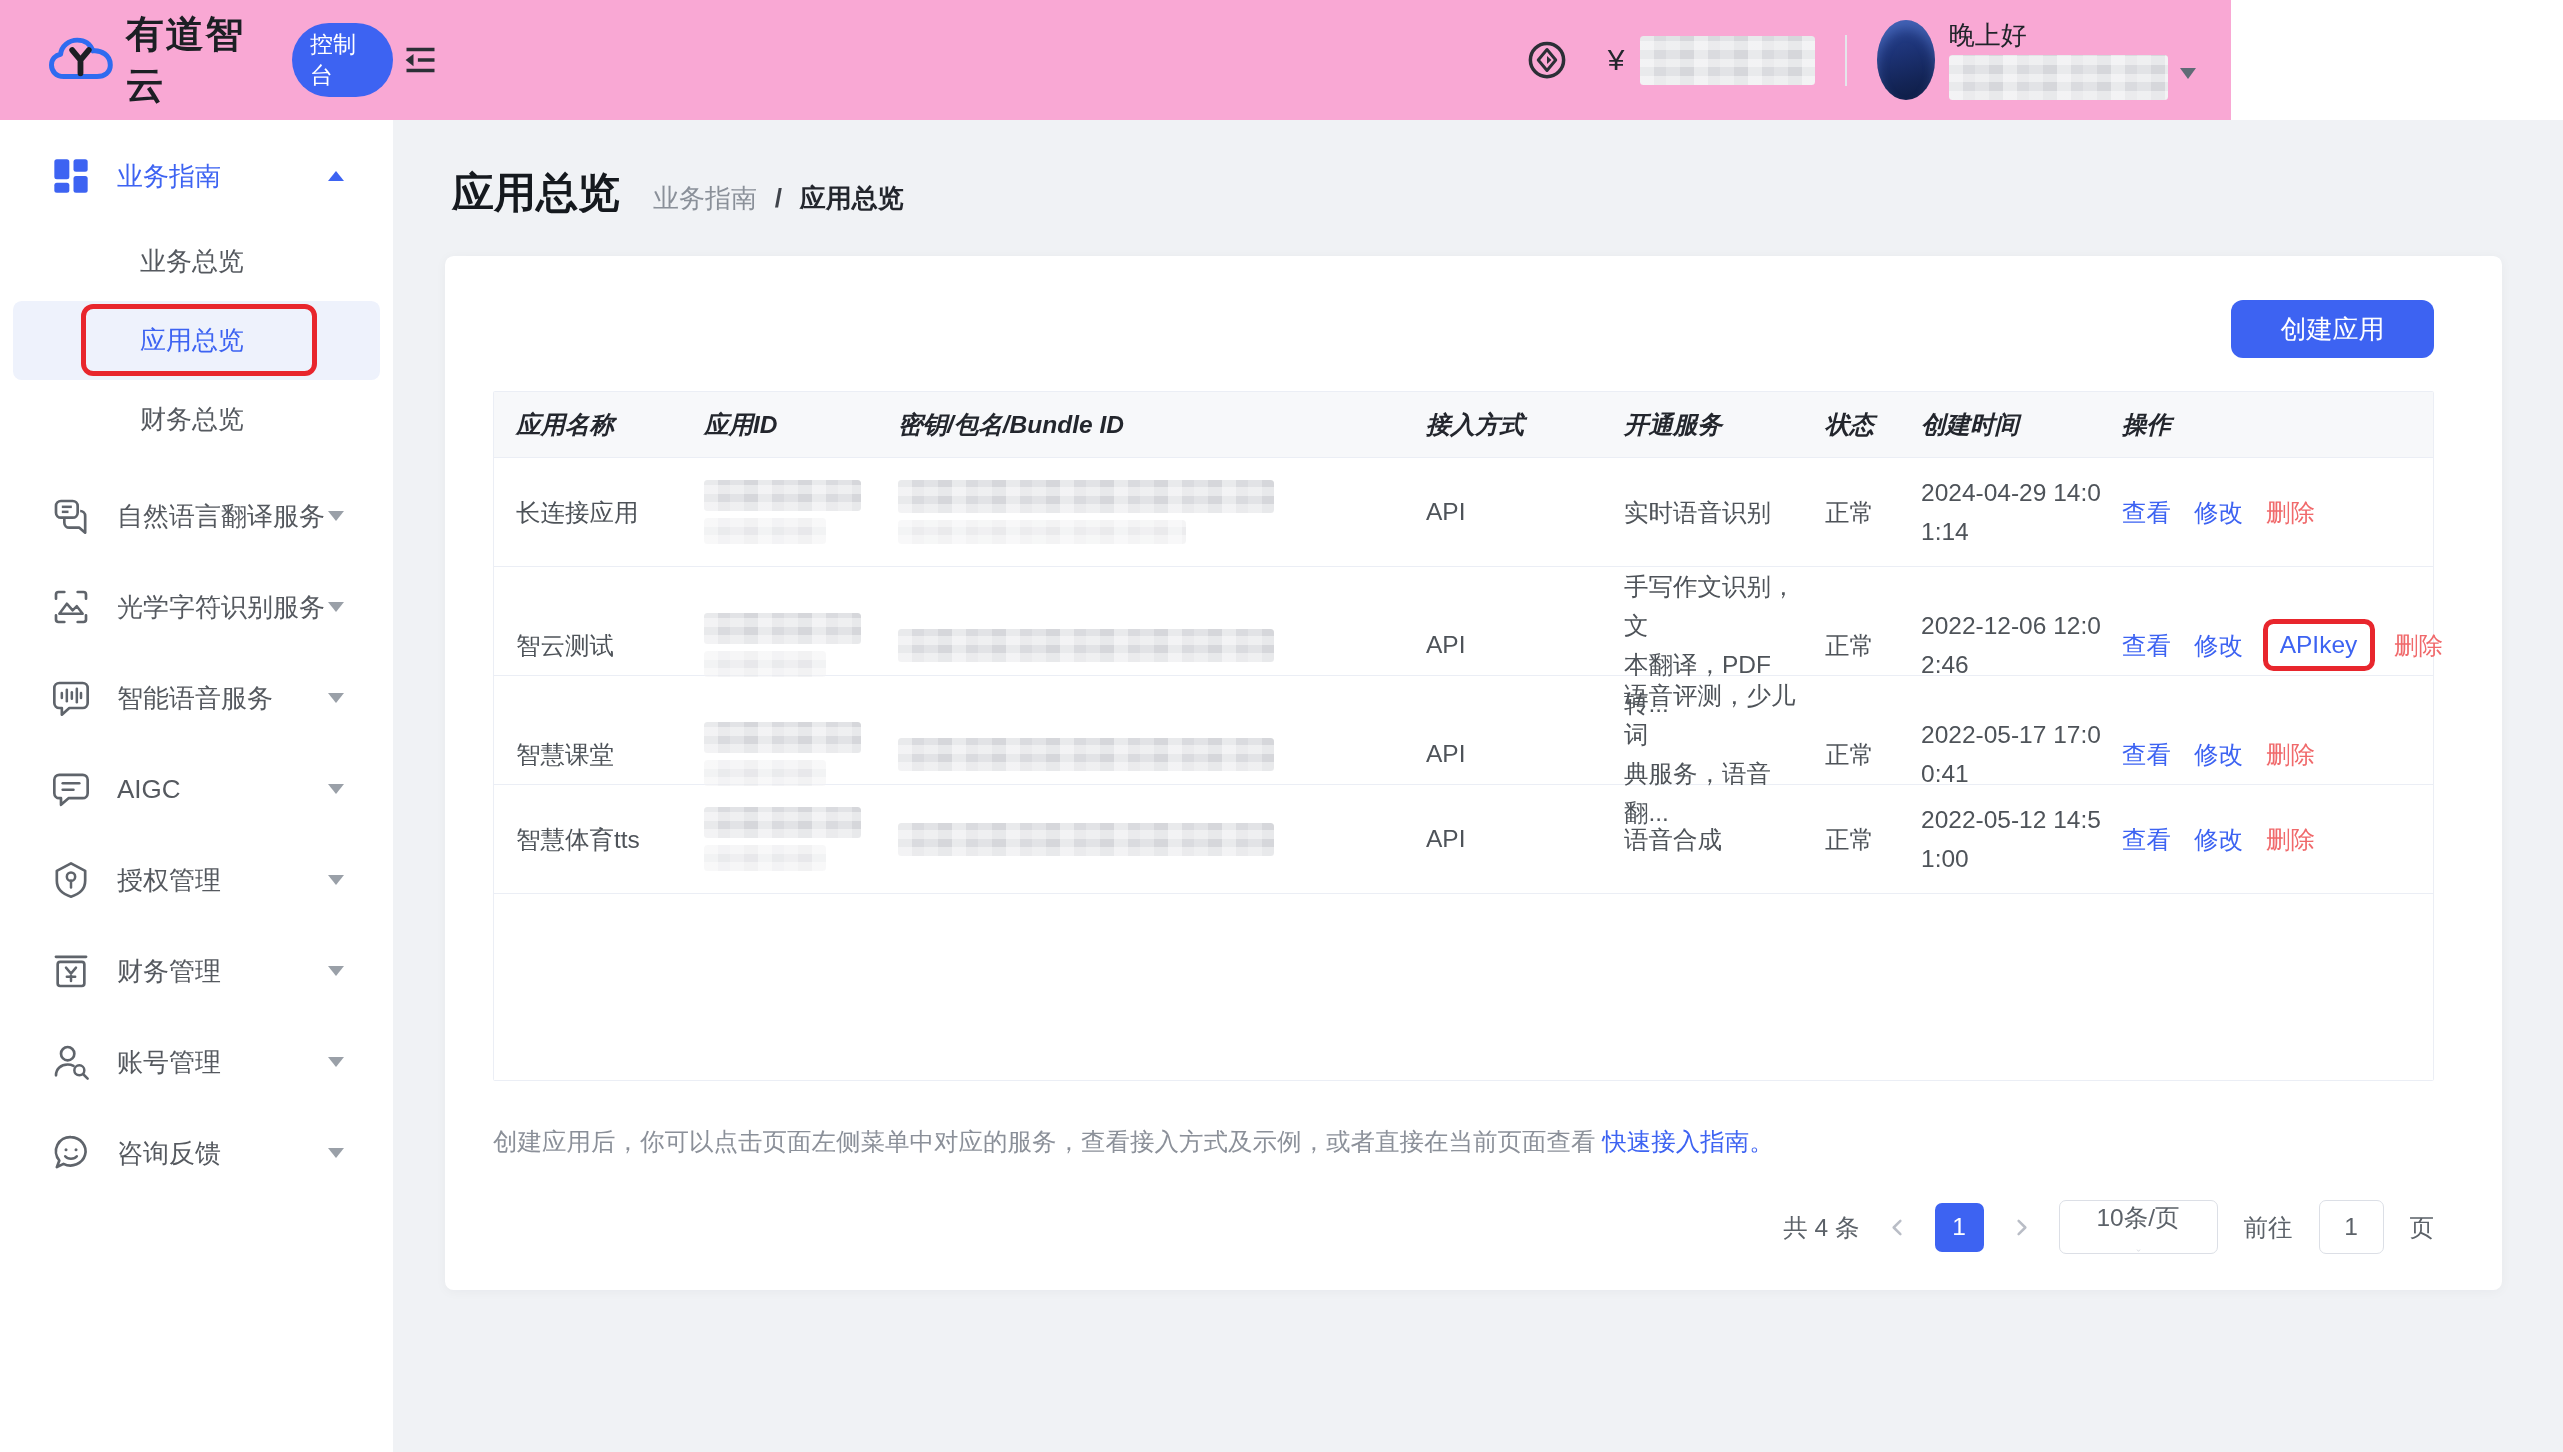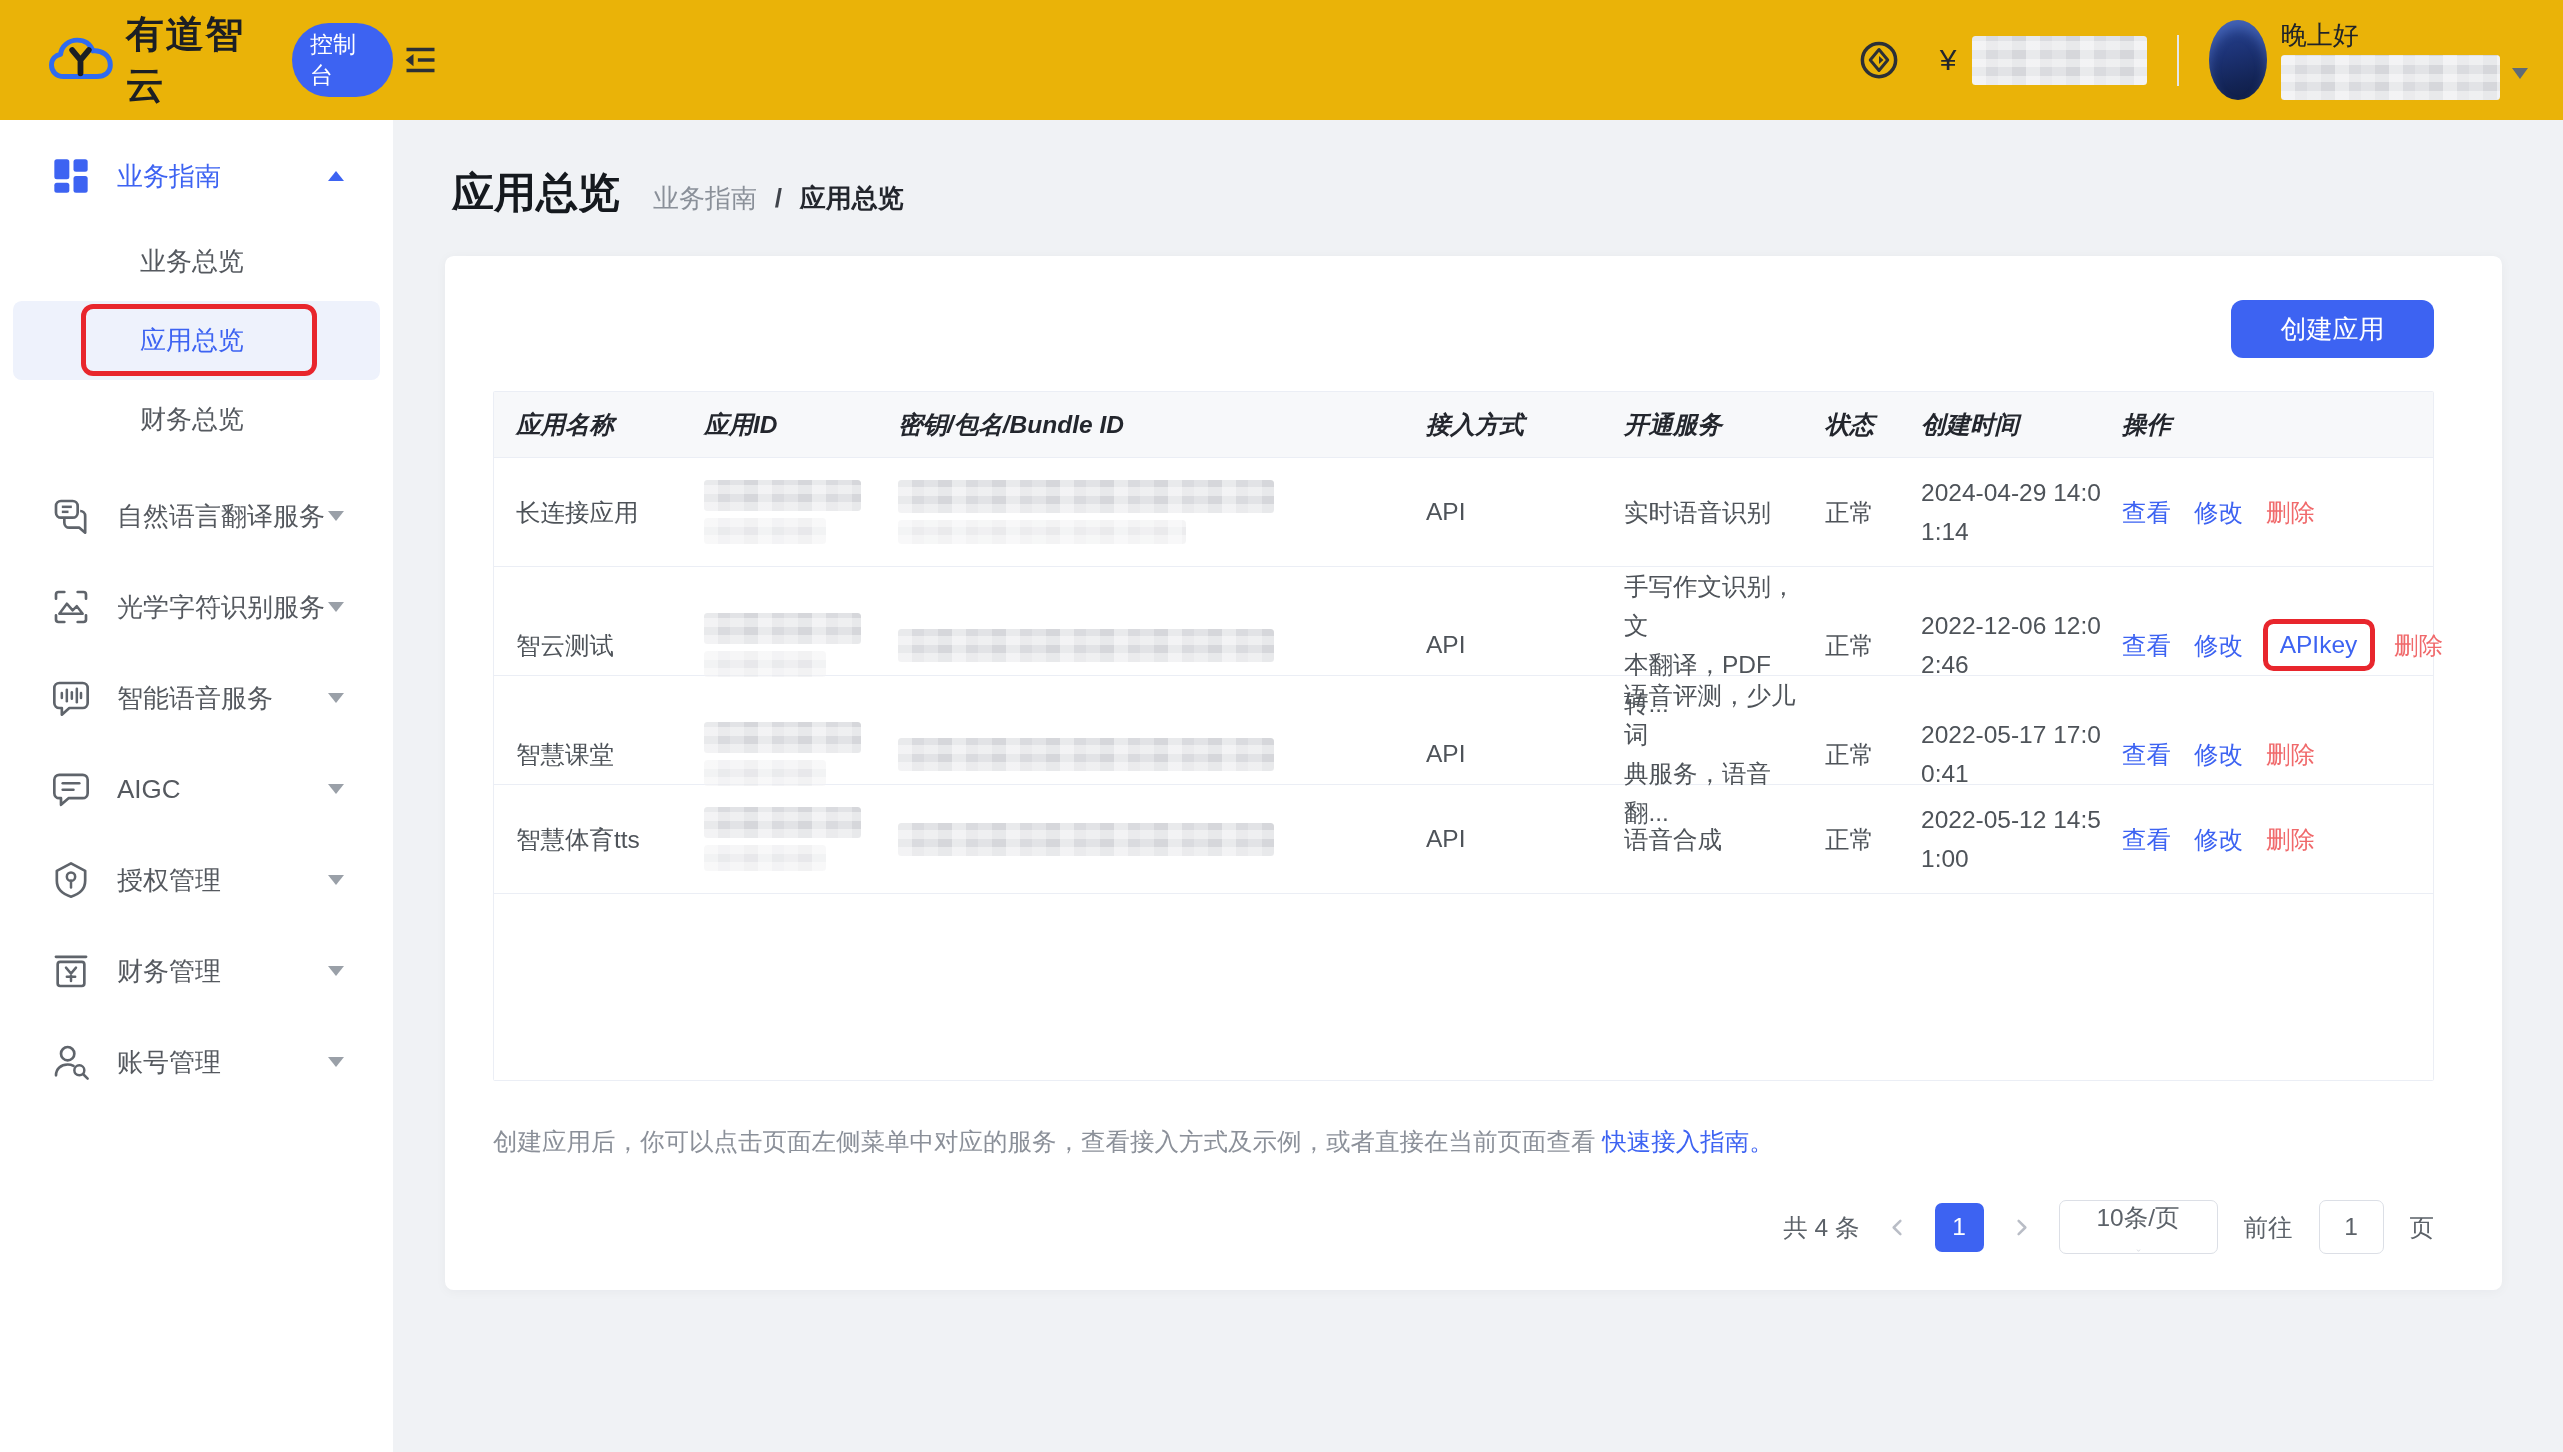--- a/index.html
+++ b/index.html
@@ -2,21 +2,21 @@
 <html style="font-size:14px"><head>
 <meta charset="utf-8">
 <style>
   * { margin:0; padding:0; box-sizing:border-box; }
   html,body { width:2563px; height:1453px; }
   body {
     font-family:"Liberation Sans","DejaVu Sans",sans-serif;
     background:#ffffff; color:#23262d; position:relative; overflow:hidden;
   }
   
-  .topbar { position:absolute; top:0; left:0; width:2563px; height:120px; background:#eab308; display:flex; align-items:center; z-index:5; }
+  .topbar { position:absolute; top:0; left:0; width:2231px; height:120px; background:#f9a8d4; display:flex; align-items:center; z-index:5; }
   .logo-wrap { width:393px; display:flex; align-items:center; padding-left:49px; }
   .logo-cloud { width:68px; height:52px; }
   .logo-text { font-size:38px; font-weight:bold; color:#1c1f24; margin-left:12.2px; letter-spacing:1.7px; }
   .logo-badge { margin-left:15.7px; background:#3D63F2; color:#fff; font-size:23px; padding:6.1px 17.5px; border-radius:873px; }
   .collapse-btn { margin-left:8.7px; width:38px; height:35px; display:flex; align-items:center; justify-content:center; cursor:pointer; }
   .topbar-right { margin-left:auto; display:flex; align-items:center; padding-right:35px; }
   .compass { width:42px; height:42px; }
   .currency { font-size:30px; color:#23262d; margin-left:40px; margin-right:15.7px; }
   .redact { border-radius:3.5px;
     background:
@@ -218,20 +218,30 @@
     <svg class="g-icon" viewBox="0 0 48 48">
       <circle cx="20" cy="14" r="8" fill="none" stroke="currentColor" stroke-width="3.2"></circle>
       <path d="M6 40 c0 -8 6 -13 14 -13 c3 0 5 .6 7 1.6" fill="none" stroke="currentColor" stroke-width="3.2" stroke-linecap="round"></path>
       <circle cx="34" cy="34" r="6" fill="none" stroke="currentColor" stroke-width="3"></circle>
       <line x1="39" y1="39" x2="44" y2="44" stroke="currentColor" stroke-width="3" stroke-linecap="round"></line>
     </svg>
     <span class="g-label">账号管理</span>
     <span class="caret down"></span>
   </div>
 
+  <div class="side-group">
+    <svg class="g-icon" viewBox="0 0 48 48">
+      <path d="M24 5 a18 17 0 1 1 -9 32 l-8 4 3 -8 a17 17 0 0 1 14 -28 Z" fill="none" stroke="currentColor" stroke-width="3.2" stroke-linejoin="round"></path>
+      <circle cx="18" cy="20" r="1.8" fill="currentColor"></circle>
+      <circle cx="30" cy="20" r="1.8" fill="currentColor"></circle>
+      <path d="M17 28 c3 4 11 4 14 0" fill="none" stroke="currentColor" stroke-width="3" stroke-linecap="round"></path>
+    </svg>
+    <span class="g-label">咨询反馈</span>
+    <span class="caret down"></span>
+  </div>
 
 </div>
 
 <div class="main">
 
   <div class="page-head">
     <span class="page-title">应用总览</span>
     <span class="breadcrumb">
       <span class="bc-parent">业务指南</span>
       <span class="bc-sep">/</span>

